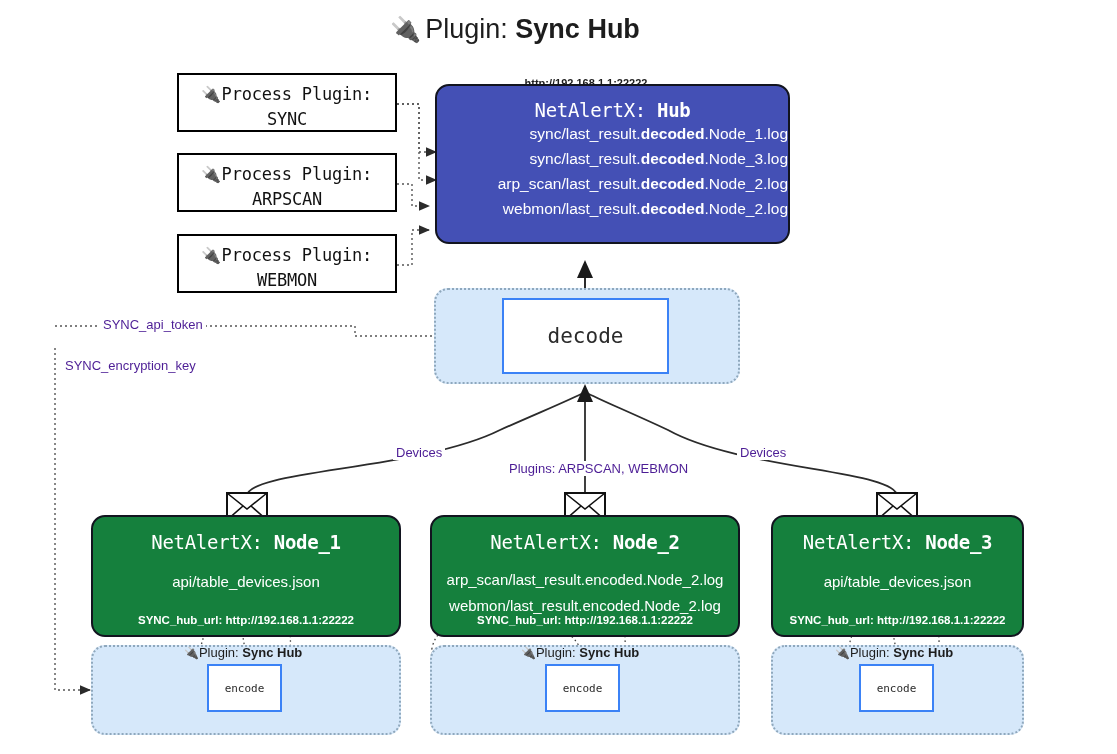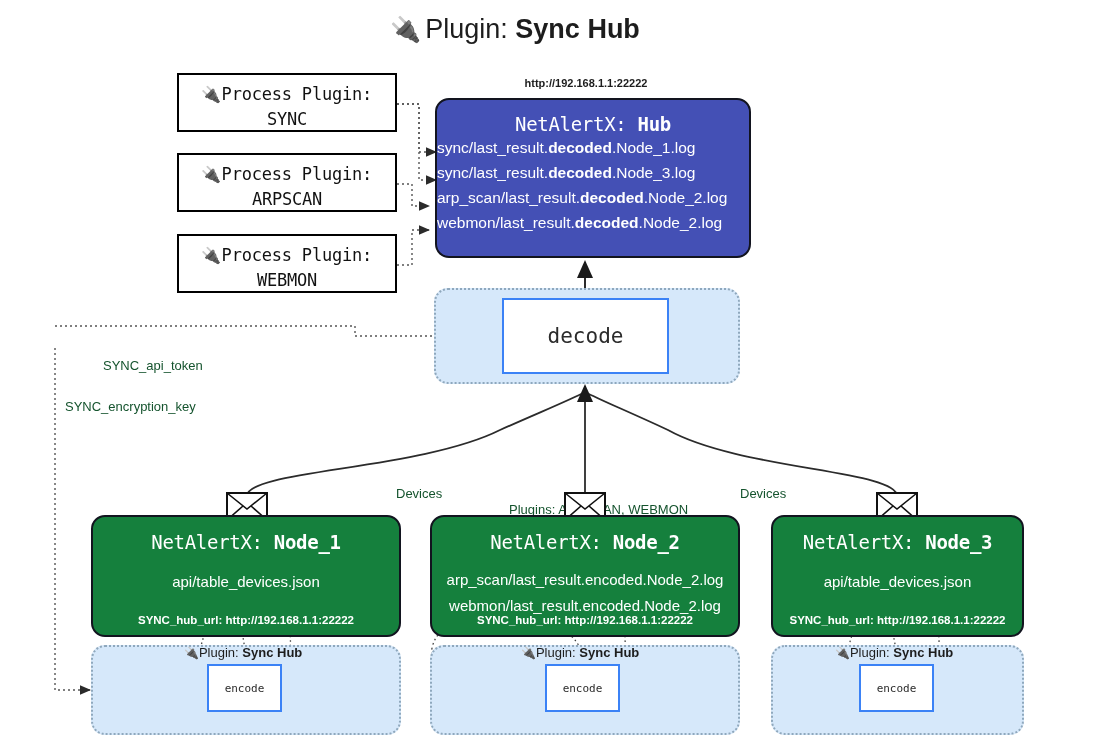--- a/index.html
+++ b/index.html
@@ -69,21 +69,21 @@
     font-size: 19px;
     margin-top: 13px;
     letter-spacing: -0.3px;
     white-space: nowrap;
   }
   #hub-title .bold { font-weight: bold; }
   .hub-line {
     font-size: 15.5px;
     color: #ffffff;
     white-space: nowrap;
-    text-align: left;
+    text-align: right;
     line-height: 1.62;
   }
   .hub-line b { font-weight: bold; }
   #hub-url {
     position: absolute;
     font-size: 11px;
     font-weight: bold;
     color: #1d1d1d;
     white-space: nowrap;
     text-align: center;
@@ -149,26 +149,25 @@
     font-weight: bold;
     white-space: nowrap;
     text-align: center;
     margin-top: 8px;
   }
 
   
   .edge-label {
     position: absolute;
     font-size: 13px;
-    color: #14532d;
+    color: #4c1d95;
     background: #ffffff;
     white-space: nowrap;
     padding: 0 3px;
     text-align: center;
-    margin-top: 41px;
   }
   
   .envelope { position: absolute; }
 </style>
 </head>
 <body>
 
 <div id="canvas">
 
   <div id="title">
@@ -230,21 +229,21 @@
     <span class="l2">ARPSCAN</span>
   </div>
 
   <div class="node proc-box" style="left:177px; top:234px; width:220px; height:59px;">
     <span class="l1"><span class="plug">🔌</span><span>Process Plugin:</span></span>
     <span class="l2">WEBMON</span>
   </div>
 
   <div id="hub-url" style="left:436px; top:77px; width:300px;">http://192.168.1.1:22222</div>
 
-  <div class="node" id="hub" style="left:435px; top:98px; width:316px; height:160px;">
+  <div class="node" id="hub" style="left:435px; top:84px; width:355px; height:160px;">
     <div id="hub-title">
       <span>NetAlertX:</span>
       <span class="bold">Hub</span>
     </div>
     <div class="hub-line"><span>sync/last_result.</span><b>decoded</b><span>.Node_1.log</span></div>
     <div class="hub-line"><span>sync/last_result.</span><b>decoded</b><span>.Node_3.log</span></div>
     <div class="hub-line"><span>arp_scan/last_result.</span><b>decoded</b><span>.Node_2.log</span></div>
     <div class="hub-line"><span>webmon/last_result.</span><b>decoded</b><span>.Node_2.log</span></div>
   </div>
 

